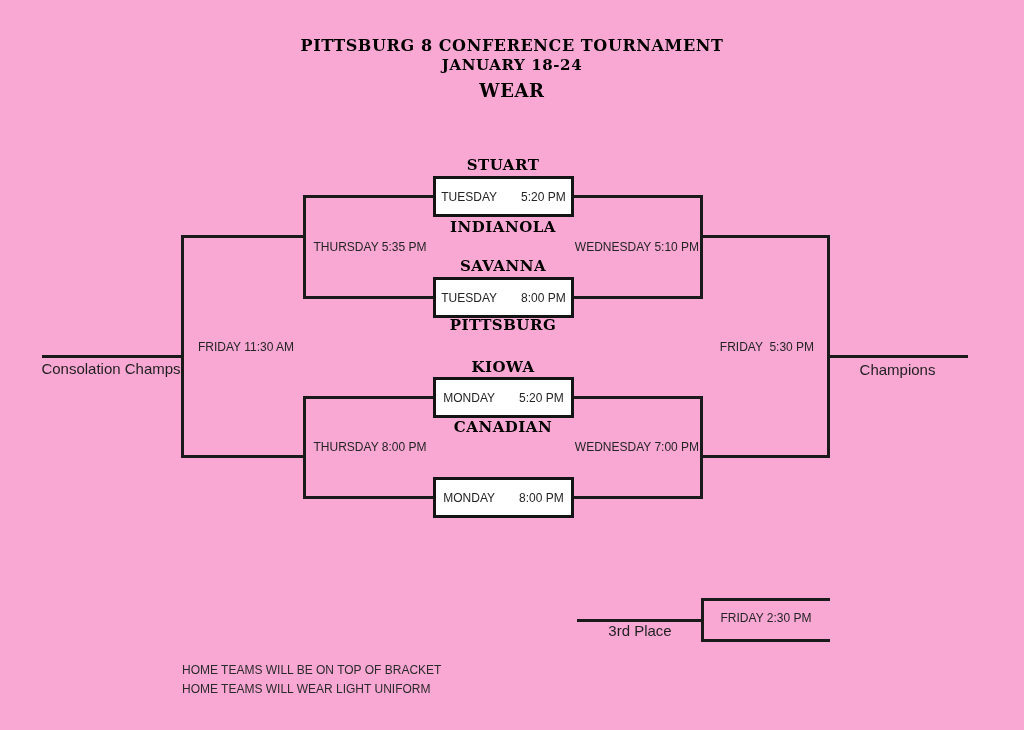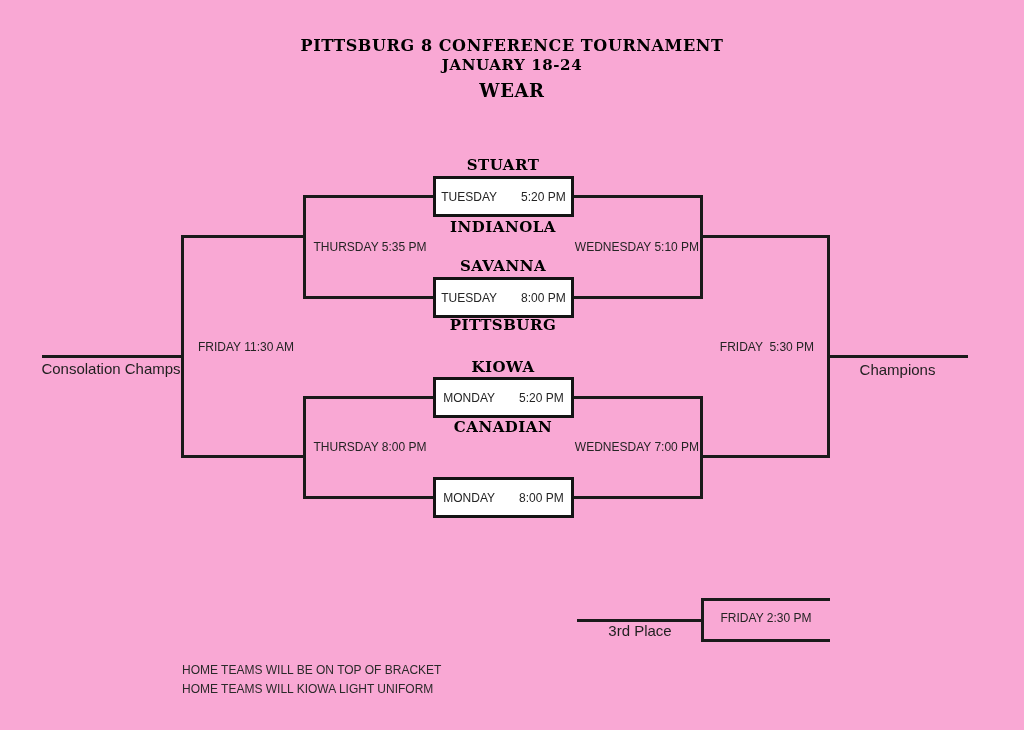--- a/index.html
+++ b/index.html
@@ -110,15 +110,15 @@
   <div class="biglabel" style="top:361px;left:827px;width:141px">Champions</div>
 
   <div class="hline" style="top:619px;left:577px;width:127px"></div>
   <div class="vline" style="left:701px;top:598px;height:44px"></div>
   <div class="hline" style="top:598px;left:701px;width:129px"></div>
   <div class="hline" style="top:639px;left:701px;width:129px"></div>
   <div class="biglabel" style="top:622px;left:570px;width:140px">3rd Place</div>
   <div class="daylabel" style="top:611px;left:706px;width:120px">FRIDAY 2:30 PM</div>
 
   <div class="note" style="top:661px">HOME TEAMS WILL BE ON TOP OF BRACKET</div>
-  <div class="note" style="top:680px">HOME TEAMS WILL KIOWA LIGHT UNIFORM</div>
+  <div class="note" style="top:680px">HOME TEAMS WILL WEAR LIGHT UNIFORM</div>
 
 </div>
 
 </body></html>

